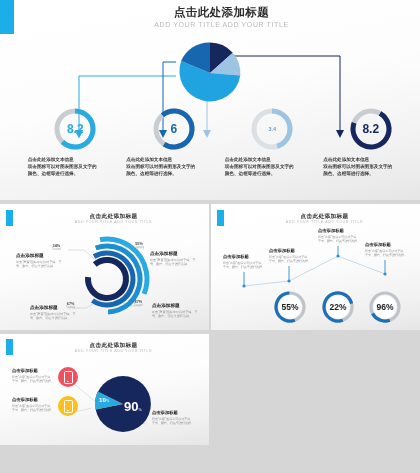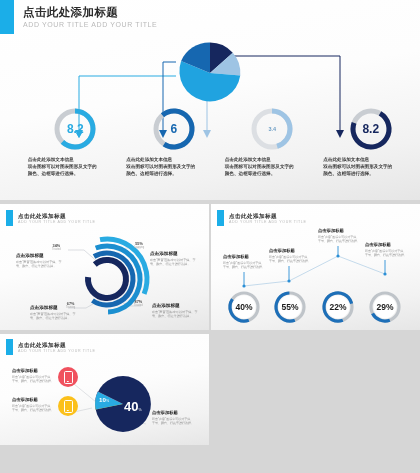--- a/index.html
+++ b/index.html
@@ -18,21 +18,21 @@
   .slide.s1{width:420px;height:200px;}
   .slide.half{width:209px;height:126px;}
   .slide.s4{width:209px;height:111px;}
 
   .row{display:flex;gap:2px;background:#d6d6d6;}
   .gap{height:4px;background:#d6d6d6;}
 
   
   .hdr{display:flex;align-items:flex-start;}
   .hdr .bar{background:#1BAEE8;flex:none;}
-  .hdr .txt{flex:1;}
+  .hdr .txt{flex:1;text-align:center;}
   .hdr .t-cn{color:#2b2b2b;font-weight:bold;letter-spacing:.4px;}
   .hdr .t-en{color:#b9b9b9;letter-spacing:.6px;}
 
   .s1 .hdr{padding:0;}
   .s1 .hdr .bar{width:14px;height:34px;margin-right:9px;}
   .s1 .hdr .t-cn{font-size:11.5px;line-height:16px;padding-top:4px;}
   .s1 .hdr .t-en{font-size:7px;line-height:10px;}
 
   .sm .hdr .bar{width:7px;height:16px;margin-right:5px;}
   .sm .hdr .t-cn{font-size:5.6px;line-height:8px;padding-top:2px;font-weight:bold;}
@@ -309,30 +309,20 @@
         </div>
         <div class="ptxt" style="position:absolute;left:107px;top:2px">
           <div class="pt">点击添加标题</div>
           <div class="pb">双击"声音"图标中可以对字体、字号、颜色、行距等进行选择。</div>
         </div>
         <div class="ptxt" style="position:absolute;left:154px;top:16px">
           <div class="pt">点击添加标题</div>
           <div class="pb">双击"声音"图标中可以对字体、字号、颜色、行距等进行选择。</div>
         </div>
 
-        <div class="pcell" style="left:9px;top:64px">
-          <div class="pdonut">
-            <svg viewBox="0 0 34 34" width="34" height="34">
-              <circle cx="17" cy="17" r="14" fill="none" stroke="#BFC4C9" stroke-width="3.2"></circle>
-              <circle cx="17" cy="17" r="14" fill="none" stroke="#1D6FB8" stroke-width="3.2" stroke-dasharray="35 53" transform="rotate(70 17 17)"></circle>
-              <circle cx="17" cy="17" r="11.4" fill="#ffffff"></circle>
-            </svg>
-            <div class="pval">40%</div>
-          </div>
-        </div>
 
         <div class="pcell" style="left:55px;top:64px">
           <div class="pdonut">
             <svg viewBox="0 0 34 34" width="34" height="34">
               <circle cx="17" cy="17" r="14" fill="none" stroke="#BFC4C9" stroke-width="3.2"></circle>
               <circle cx="17" cy="17" r="14" fill="none" stroke="#1D6FB8" stroke-width="3.2" stroke-dasharray="48 40" transform="rotate(70 17 17)"></circle>
               <circle cx="17" cy="17" r="11.4" fill="#ffffff"></circle>
             </svg>
             <div class="pval">55%</div>
           </div>
@@ -349,21 +339,21 @@
           </div>
         </div>
 
         <div class="pcell" style="left:150px;top:64px">
           <div class="pdonut">
             <svg viewBox="0 0 34 34" width="34" height="34">
               <circle cx="17" cy="17" r="14" fill="none" stroke="#BFC4C9" stroke-width="3.2"></circle>
               <circle cx="17" cy="17" r="14" fill="none" stroke="#1D6FB8" stroke-width="3.2" stroke-dasharray="20 68" transform="rotate(70 17 17)"></circle>
               <circle cx="17" cy="17" r="11.4" fill="#ffffff"></circle>
             </svg>
-            <div class="pval">29%</div>
+            <div class="pval">96%</div>
           </div>
         </div>
 
       </div>
     </div>
   </div>
 
   <div class="gap"></div>
 
   <div class="row">
@@ -386,21 +376,21 @@
           </g>
         </svg>
 
         <div class="bigpie">
           <svg viewBox="0 0 100 100" width="62" height="62">
             <circle cx="50" cy="50" r="45" fill="#16275E"></circle>
             <path d="M50 50 L5.3 45.3 A45 45 0 0 1 9.3 29.8 Z" fill="#F0515E"></path>
             <path d="M50 50 L5.9 58.8 A45 45 0 0 1 5.3 45.3 Z" fill="#FBC01B"></path>
             <path d="M50 50 L9.3 29.8 A45 45 0 0 0 5.9 58.8 Z" fill="#29ABE2"></path>
           </svg>
-          <div class="pie-lab lab90" style="left:32px;top:26px"><span>40</span><span class="pct-sm">%</span></div>
+          <div class="pie-lab lab90" style="left:32px;top:26px"><span>90</span><span class="pct-sm">%</span></div>
           <div class="pie-lab lab10" style="left:7px;top:23px;color:#fff"><span>10</span><span class="pct-sm">%</span></div>
         </div>
 
         <div class="icon-circle" style="left:58px;top:12px;background:#F0515E">
           <div class="phone"></div>
         </div>
         <div class="icon-circle" style="left:58px;top:41px;background:#FBC01B">
           <div class="phone"></div>
         </div>
 

